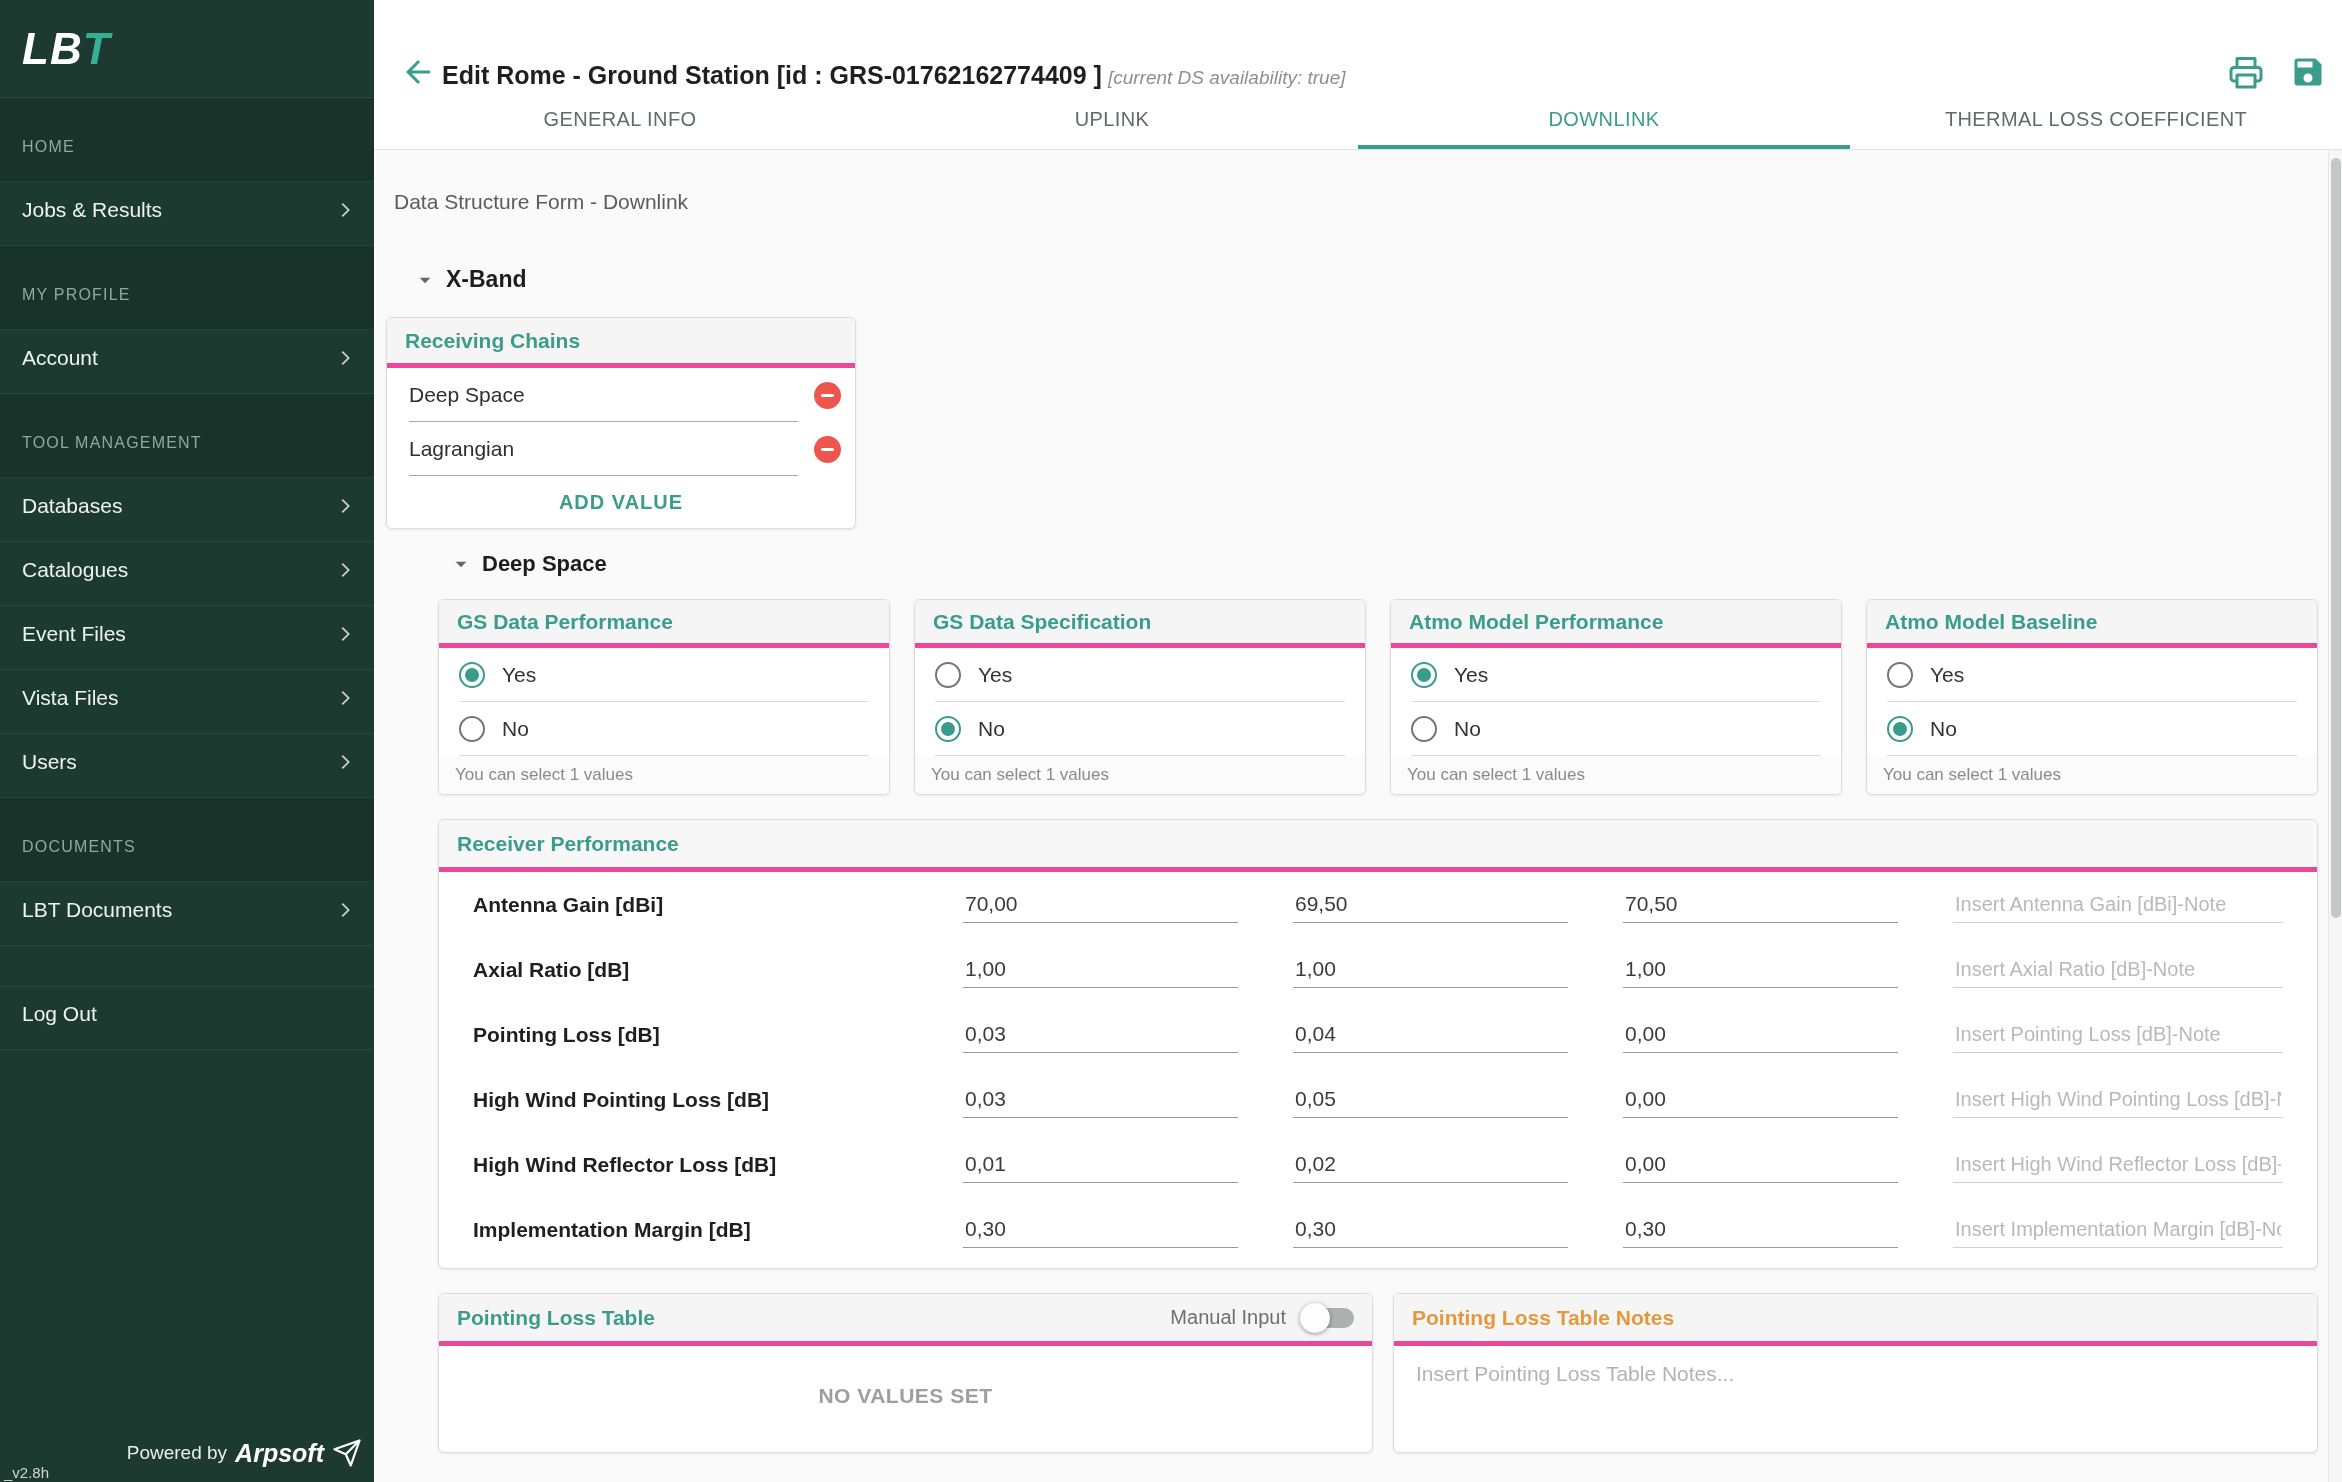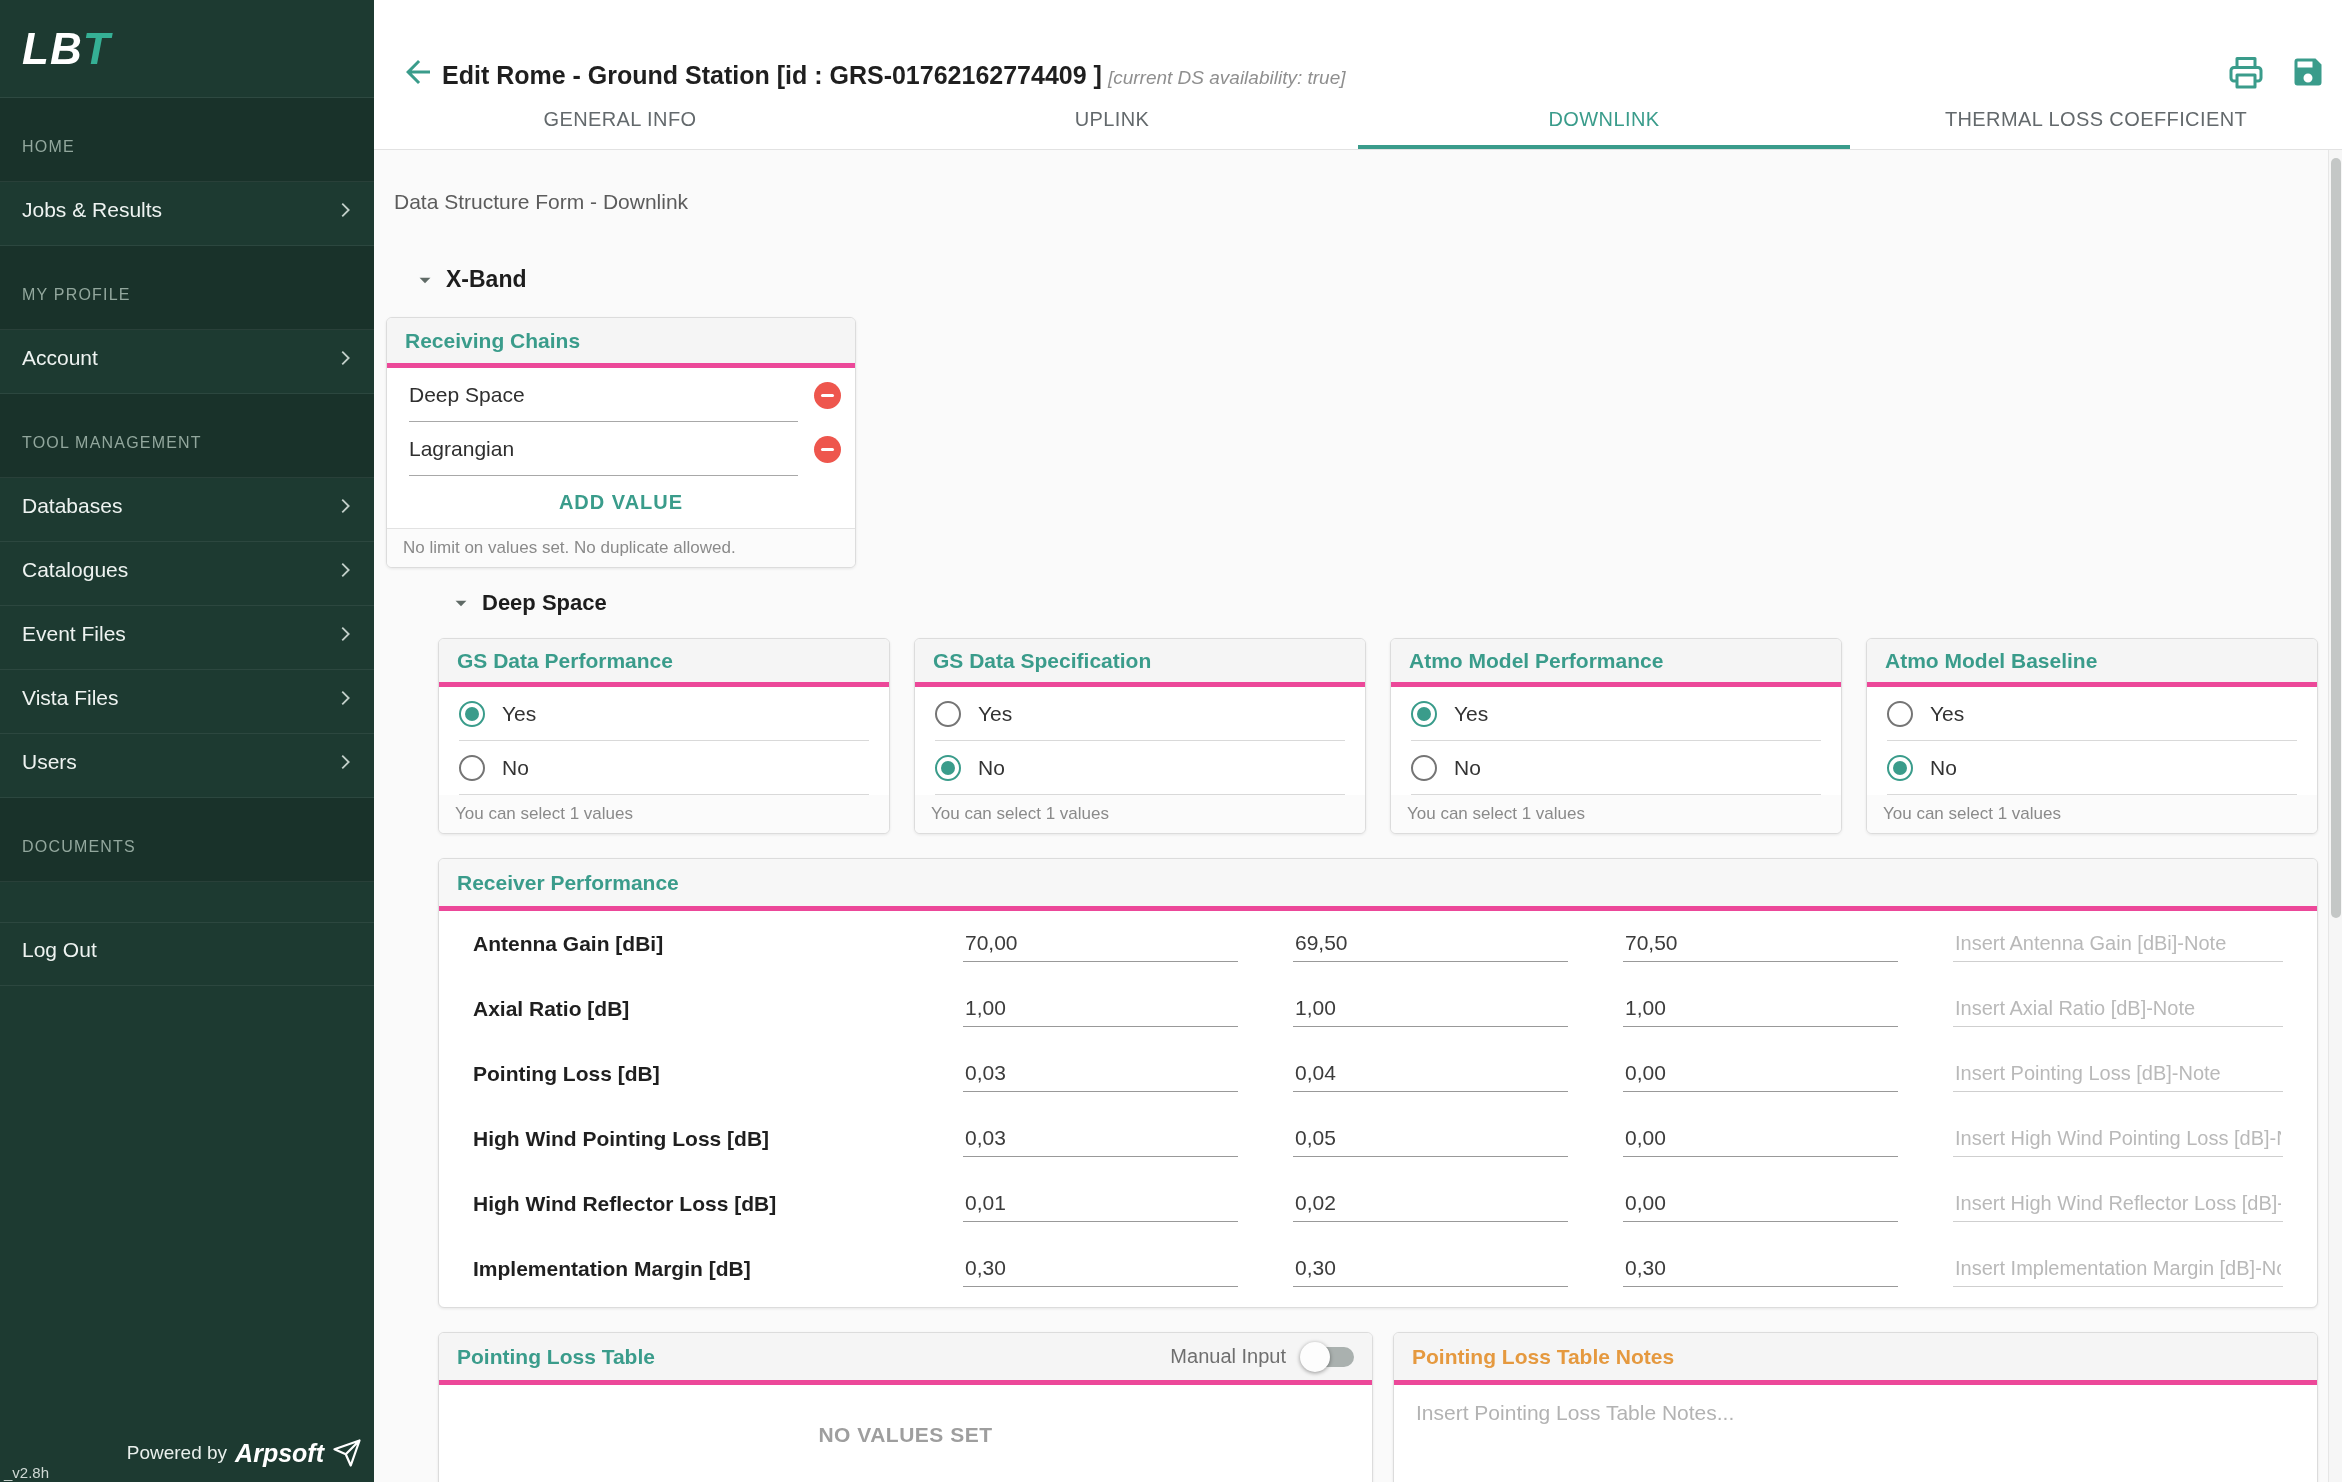--- a/index.html
+++ b/index.html
@@ -258,20 +258,26 @@
     <div class="nav-item">
       <span>Users</span>
       <svg class="chev" viewBox="0 0 24 24">
           <polyline points="9 5 16 12 9 19" fill="none" stroke="currentColor" stroke-width="2"></polyline>
         </svg>
     </div>
 
     <div class="nav-header">
       <span>DOCUMENTS</span>
     </div>
+    <div class="nav-item">
+      <span>LBT Documents</span>
+      <svg class="chev" viewBox="0 0 24 24">
+          <polyline points="9 5 16 12 9 19" fill="none" stroke="currentColor" stroke-width="2"></polyline>
+        </svg>
+    </div>
 
     <div class="nav-spacer"></div>
     <div class="nav-item" style="border-top:1px solid rgba(255,255,255,0.07);">
       <span>Log Out</span>
     </div>
   </nav>
 
   <div class="sidebar-footer">
     <span class="powered">Powered by</span>
     <span class="brand">Arpsoft</span>
@@ -343,21 +349,20 @@
         <div class="rc-field">Deep Space</div>
         <button class="minus-btn" aria-label="remove"></button>
       </div>
       <div class="rc-row">
         <div class="rc-field">Lagrangian</div>
         <button class="minus-btn" aria-label="remove"></button>
       </div>
       <div class="add-value-row">
         <button class="add-value-btn">ADD VALUE</button>
       </div>
-      <div class="card-hint">No limit on values set. No duplicate allowed.</div>
     </div>
 
     <div class="section-head sub">
       <svg class="caret" viewBox="0 0 24 24">
           <path d="M7 10l5 5 5-5z"></path>
         </svg>
       <span class="section-label">Deep Space</span>
     </div>
 
     <div class="cards-row">

